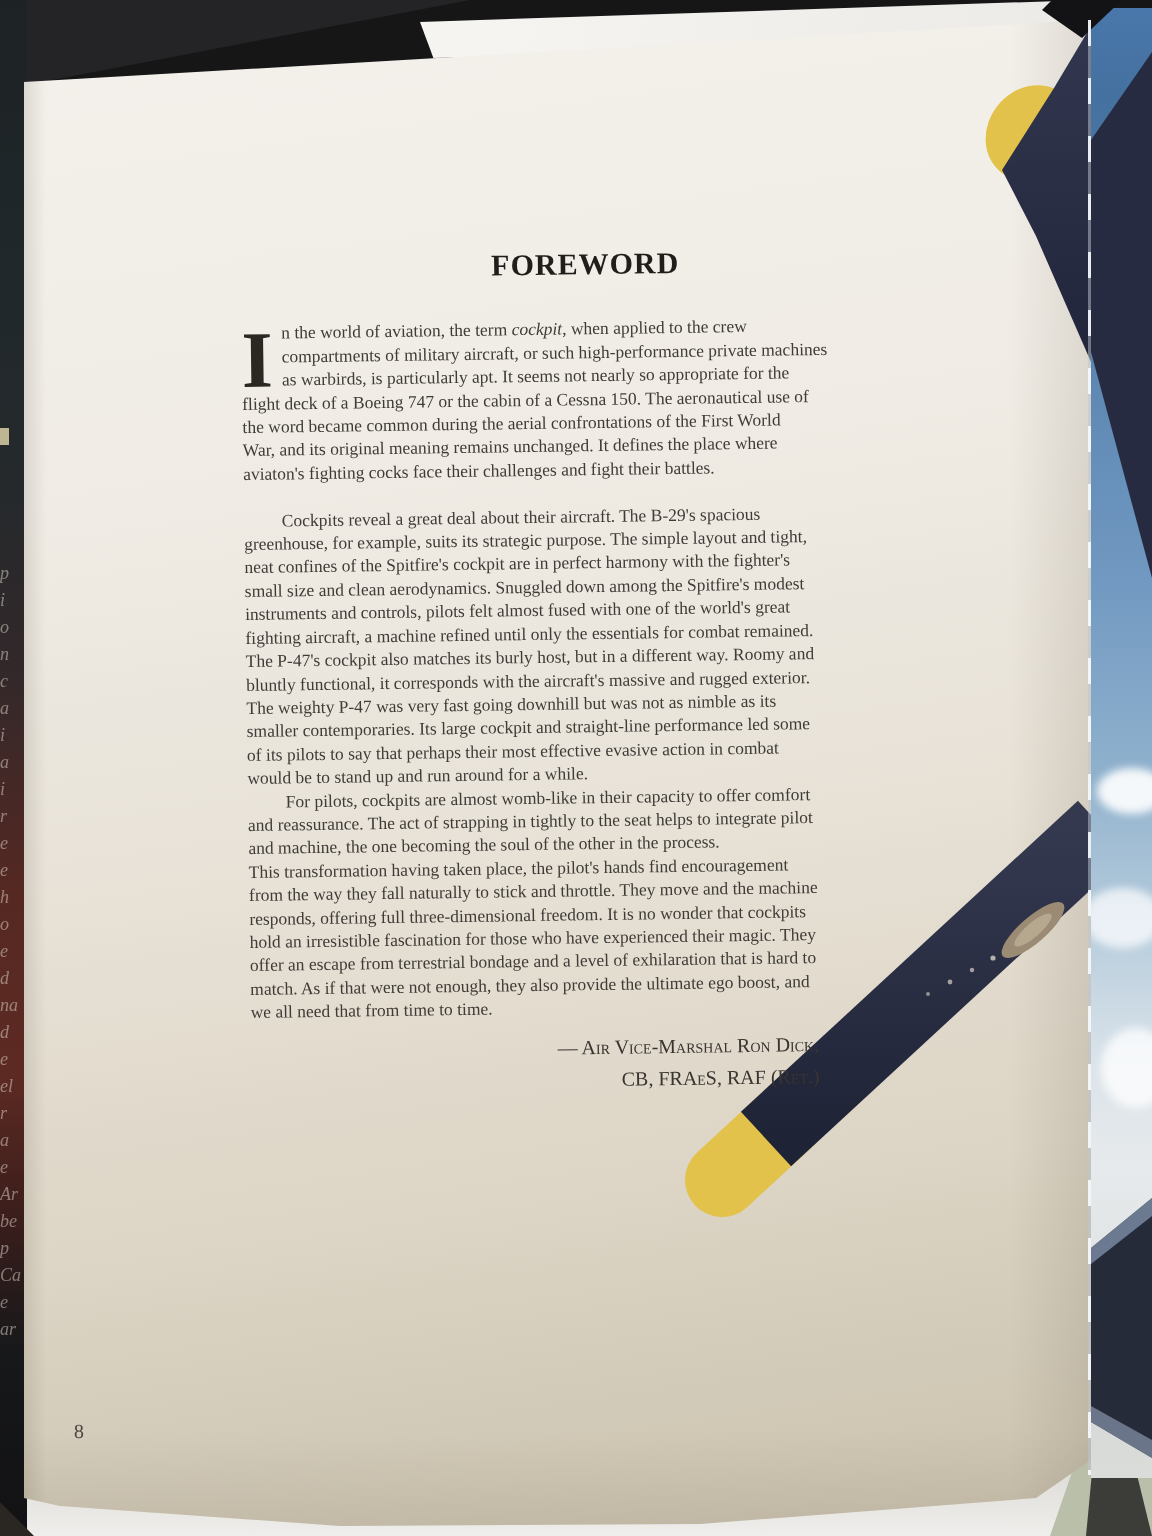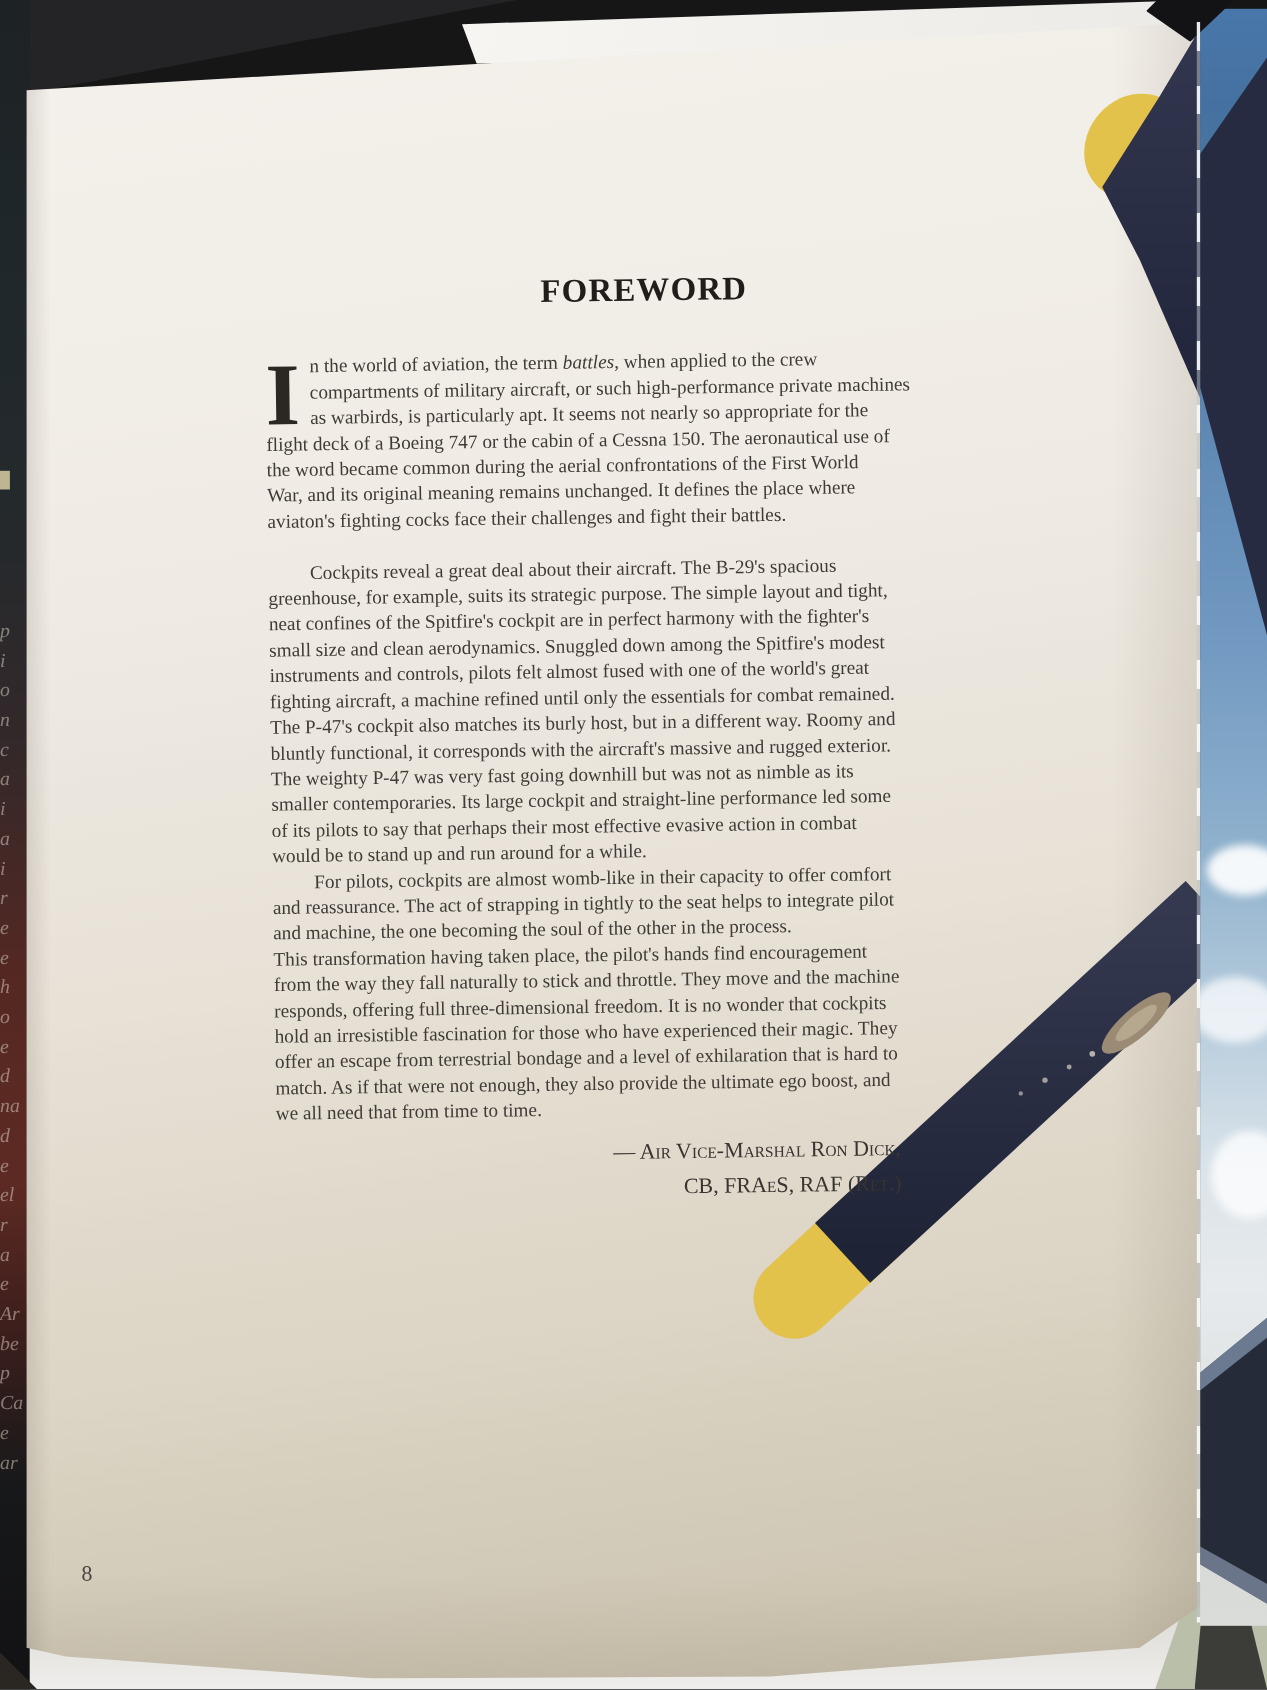--- a/index.html
+++ b/index.html
@@ -179,21 +179,21 @@
   </g>
 </svg>
 
 <div class="fold-line"></div>
 <div class="top-right-gap"></div>
 
 <div class="content">
   <h1 class="title">FOREWORD</h1>
 
   <div class="para p1">
-    <span class="dropcap">I</span><span>n the world of aviation, the term </span><i>battles</i><span>, when applied to the crew</span>
+    <span class="dropcap">I</span><span>n the world of aviation, the term </span><i>cockpit</i><span>, when applied to the crew</span>
     <div class="para">compartments of military aircraft, or such high-performance private machines
 as warbirds, is particularly apt. It seems not nearly so appropriate for the
 flight deck of a Boeing 747 or the cabin of a Cessna 150. The aeronautical use of
 the word became common during the aerial confrontations of the First World
 War, and its original meaning remains unchanged. It defines the place where
 aviaton's fighting cocks face their challenges and fight their battles.</div>
   </div>
 
   <div>
     <div class="indent-line">Cockpits reveal a great deal about their aircraft. The B-29's spacious</div>

